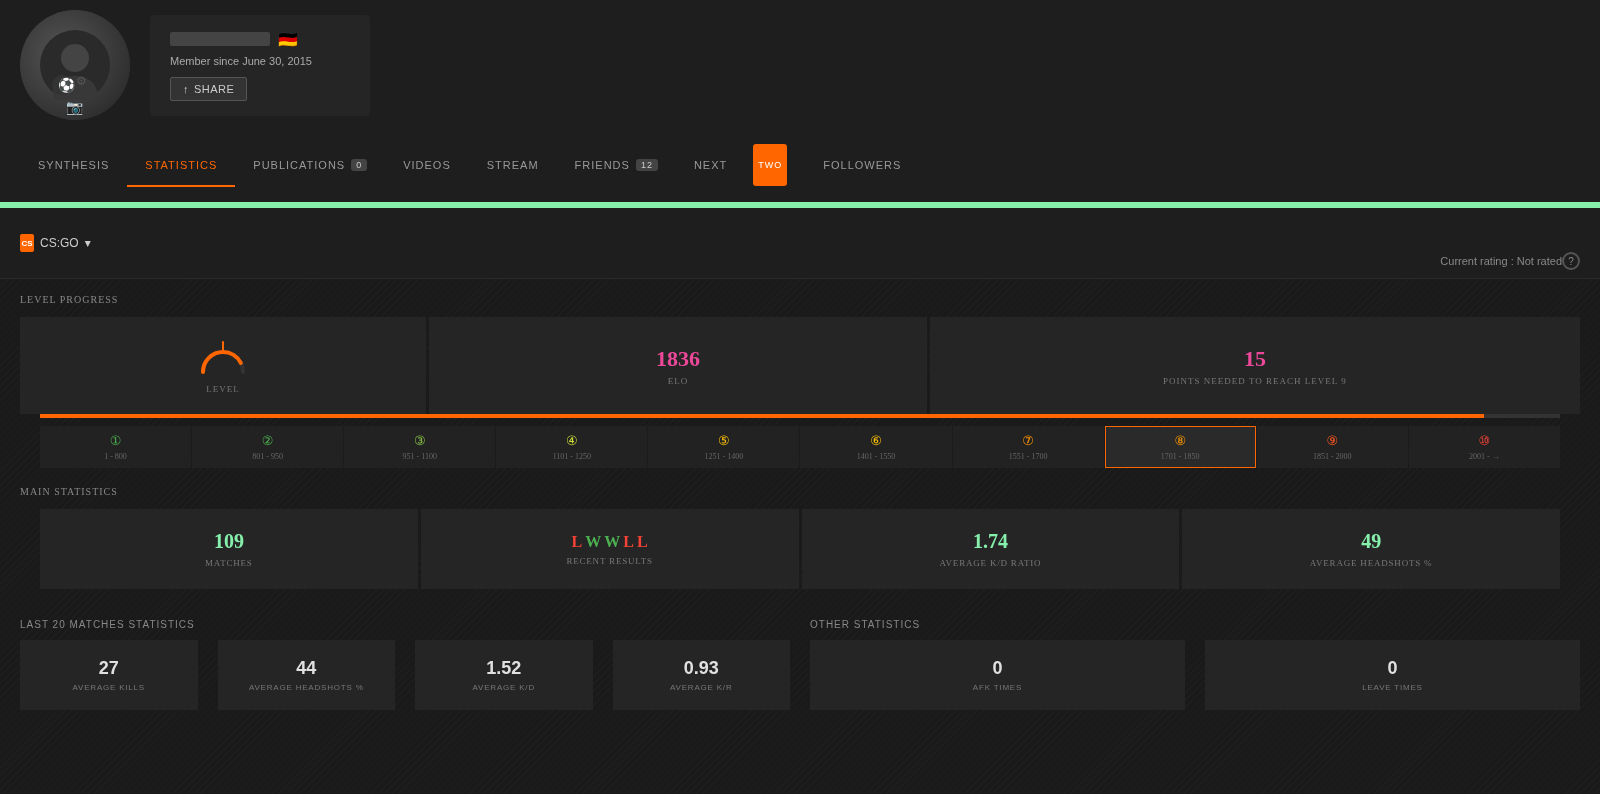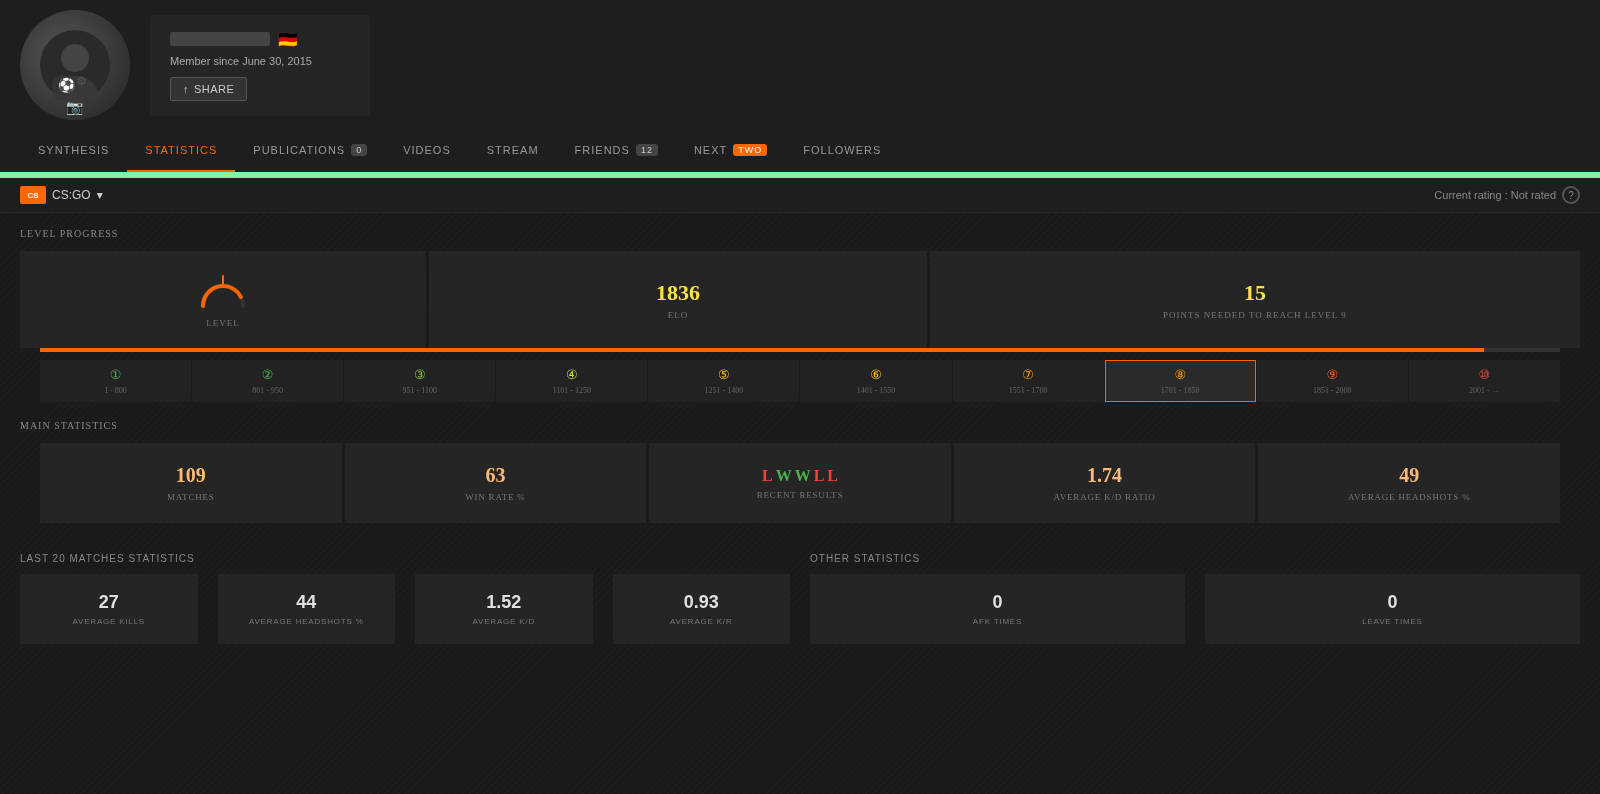--- a/index.html
+++ b/index.html
@@ -128,59 +128,60 @@
       background: #444;
       color: #ccc;
       border-radius: 3px;
       padding: 1px 5px;
       font-size: 9px;
     }
     .nav-badge-special {
       background: #ff6600;
       color: white;
       border-radius: 3px;
-      padding: 1px 5px;
+      padding: 16px 5px;
       font-size: 9px;
+      margin-left: 20px;
     }
 
     
     .game-bar {
       display: flex;
       align-items: center;
       justify-content: space-between;
       padding: 8px 20px;
       background: #1e1e1e;
       border-bottom: 1px solid #2a2a2a;
     }
     .game-selector {
       display: flex;
       align-items: center;
       gap: 6px;
       color: #ccc;
       font-size: 12px;
       cursor: pointer;
     }
     .game-icon {
-      width: 26px;
+      width: 14px;
       height: 18px;
       background: #ff6600;
       border-radius: 2px;
       display: inline-flex;
       align-items: center;
       justify-content: center;
       color: white;
       font-size: 8px;
       font-weight: bold;
     }
     .rating-text {
       color: #888;
       font-size: 11px;
       display: flex;
       align-items: center;
-      gap: 6px;
+      margin-top: 36px;
     }
     .rating-icon {
       width: 18px;
       height: 18px;
       border-radius: 50%;
       border: 2px solid #555;
       display: inline-flex;
       align-items: center;
       justify-content: center;
       font-size: 10px;
@@ -212,21 +213,21 @@
       flex-direction: column;
       align-items: center;
       justify-content: center;
     }
     .level-card:first-child { flex: 1.2; }
     .level-card:nth-child(2) { flex: 1.5; }
     .level-card:nth-child(3) { flex: 2; }
     .card-value {
       font-size: 22px;
       font-weight: bold;
-      color: #fde047;
+      color: #ec4899;
     }
     .card-label {
       font-size: 9px;
       color: #777;
       text-transform: uppercase;
       letter-spacing: 1px;
       margin-top: 4px;
     }
 
     
@@ -302,21 +303,21 @@
       padding: 18px 15px;
       display: flex;
       flex-direction: column;
       align-items: center;
       justify-content: center;
       min-height: 80px;
     }
     .stat-value {
       font-size: 20px;
       font-weight: bold;
-      color: #fdba74;
+      color: #86efac;
       margin-bottom: 5px;
     }
     .stat-label {
       font-size: 9px;
       color: #777;
       text-transform: uppercase;
       letter-spacing: 0.8px;
       text-align: center;
     }
     .recent-results {
@@ -526,24 +527,20 @@
 </div>
 
 <div class="section" style="padding-top: 8px;">
   <div class="section-title">MAIN STATISTICS</div>
   <div class="stats-grid">
     <div class="stat-card">
       <div class="stat-value">109</div>
       <div class="stat-label">MATCHES</div>
     </div>
     <div class="stat-card">
-      <div class="stat-value">63</div>
-      <div class="stat-label">WIN RATE %</div>
-    </div>
-    <div class="stat-card">
       <div class="recent-results">
         <span class="res-l">L</span>
         <span class="res-w">W</span>
         <span class="res-w">W</span>
         <span class="res-l">L</span>
         <span class="res-l">L</span>
       </div>
       <div class="stat-label">RECENT RESULTS</div>
     </div>
     <div class="stat-card">

